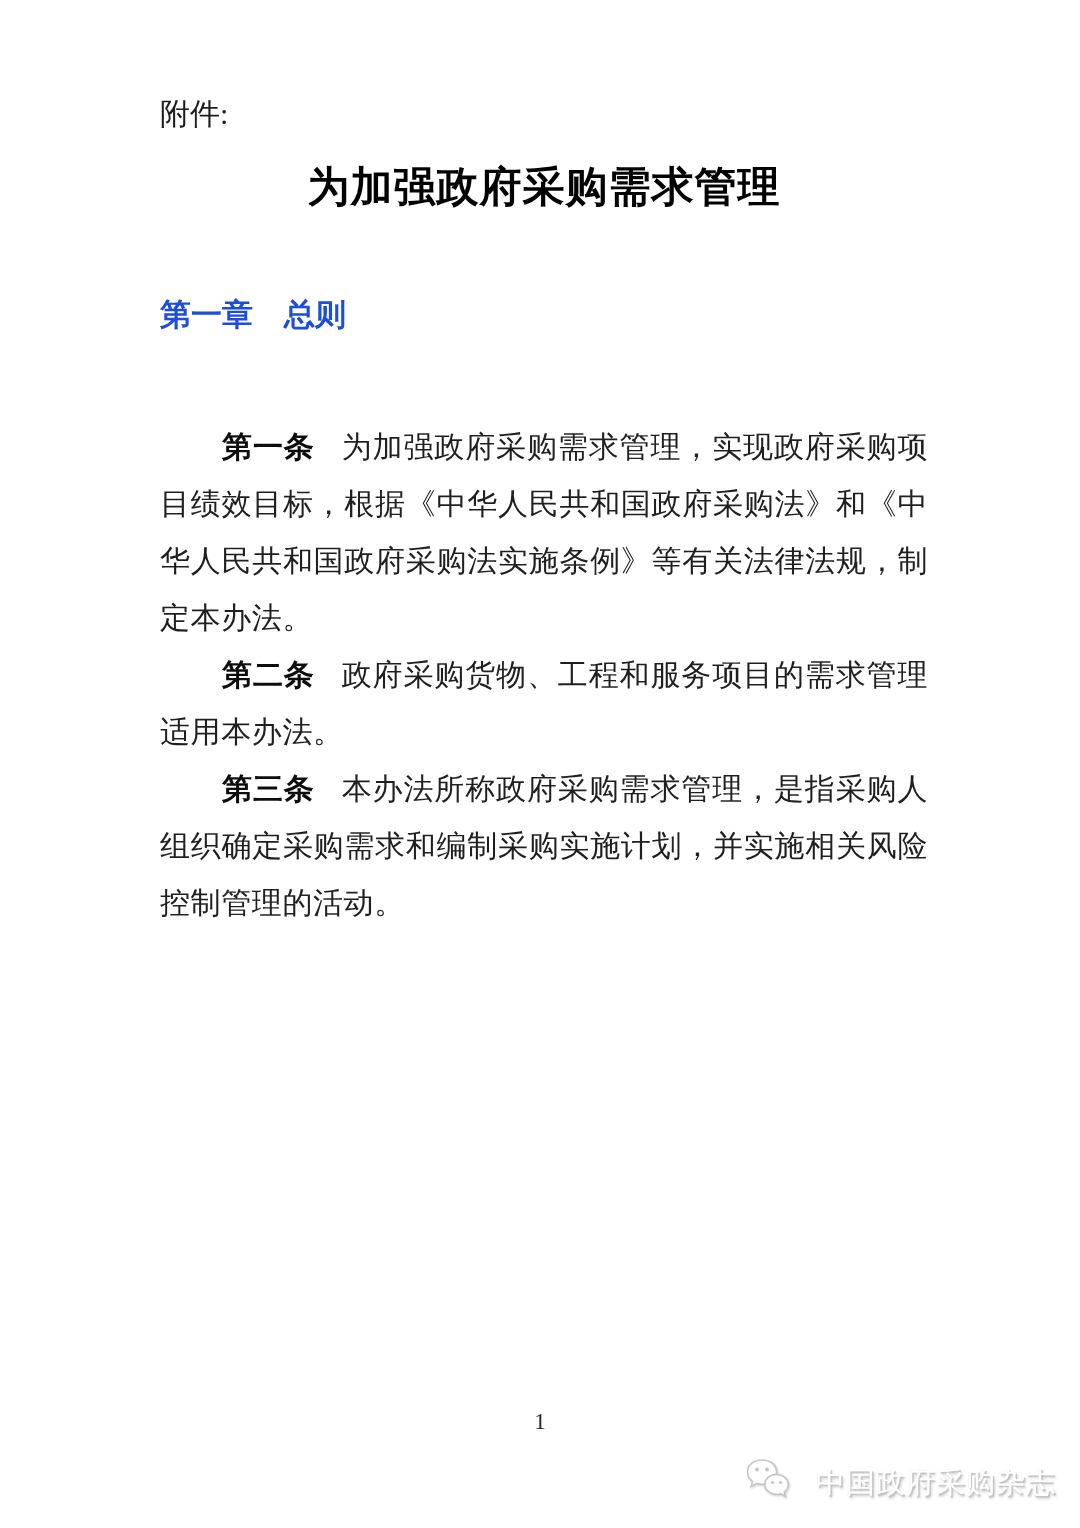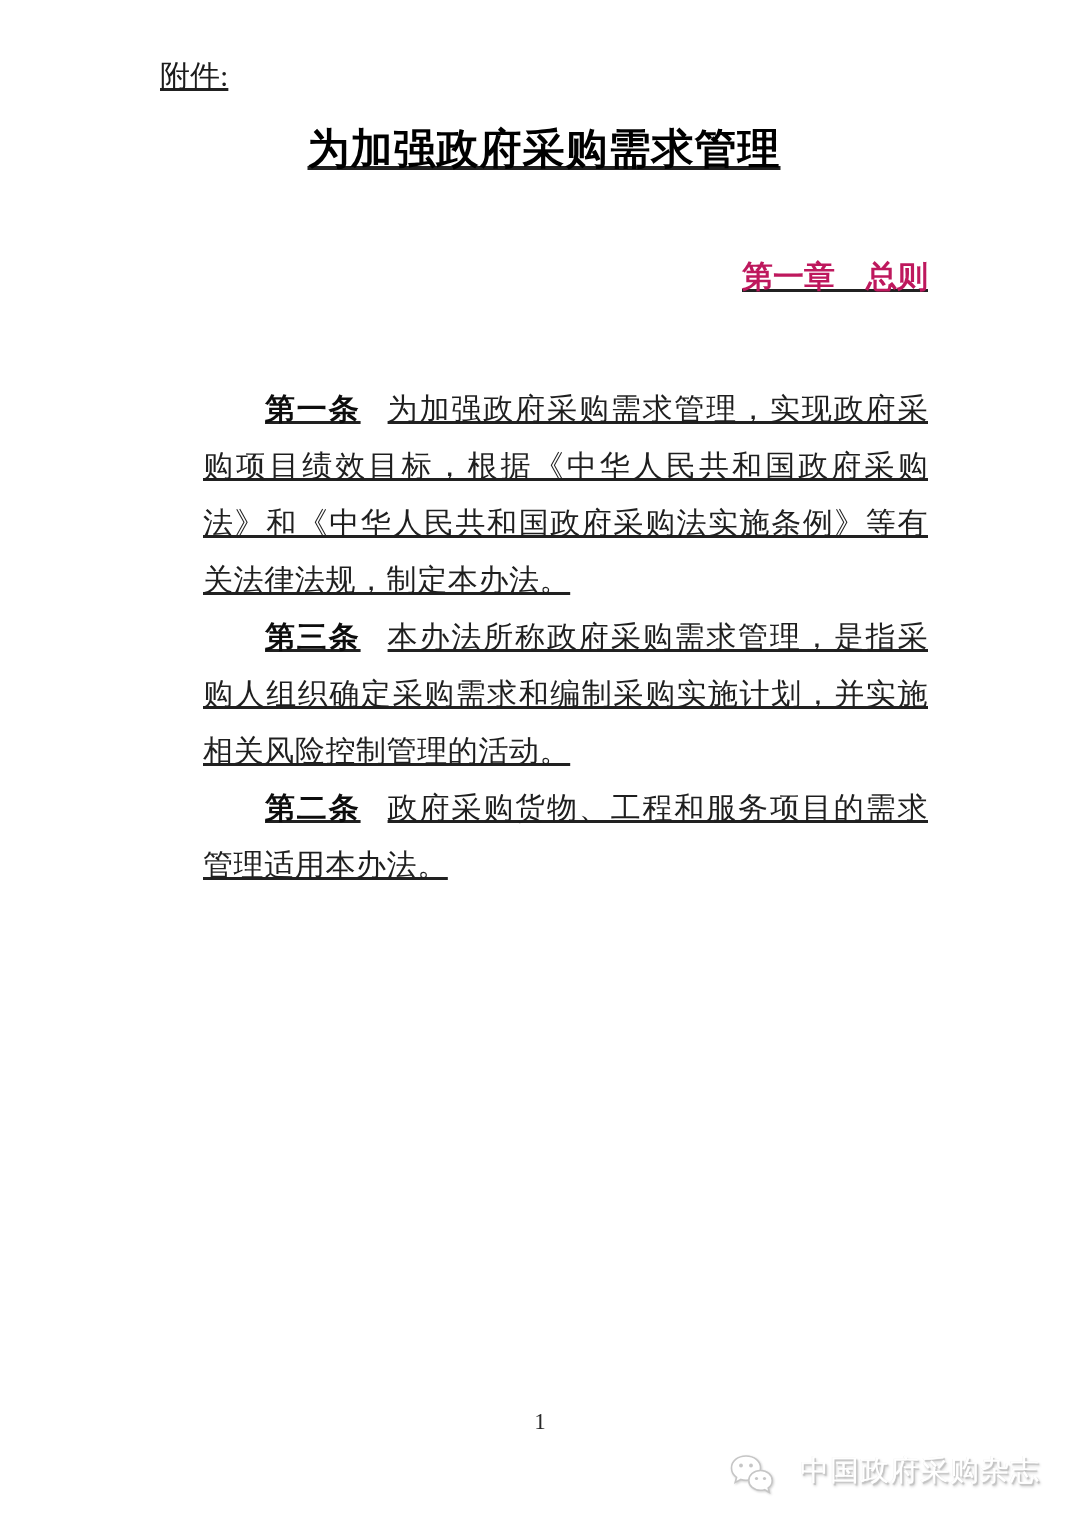--- a/index.html
+++ b/index.html
@@ -14,50 +14,48 @@
     background: #ffffff;
     overflow: hidden;
     font-family: "Liberation Serif", "DejaVu Serif", serif;
     color: #212121;
   }
   .doc {
     position: absolute;
     left: 160px;
     top: 0;
     width: 768px;
-    padding-top: 60px;
-    text-decoration: underline;
+    padding-top: 98px;
   }
   .attachment-label {
     font-size: 30px;
     line-height: 32px;
     color: #1c1c1c;
   }
   .doc-title {
     margin-top: 32px;
     text-align: center;
     font-size: 42px;
     line-height: 50px;
     font-weight: bold;
     letter-spacing: 1px;
     color: #000000;
     font-family: "Liberation Serif", "DejaVu Serif", serif;
   }
   .chapter-heading {
     margin-top: 85px;
-    text-align: right;
+    text-align: left;
     font-size: 31px;
     line-height: 35px;
     font-weight: bold;
-    color: #be185d;
+    color: #1d4ed8;
     font-family: "Liberation Sans", "DejaVu Sans", sans-serif;
   }
   .body-text {
     margin-top: 86px;
-    margin-left: 43px;
   }
   .body-text p {
     margin: 0;
     font-size: 30px;
     line-height: 57px;
     letter-spacing: 0.6px;
     text-align: justify;
     text-indent: 62px;
     color: #1f1f1f;
   }
@@ -73,24 +71,24 @@
     left: 0;
     width: 100%;
     text-align: center;
     font-size: 23px;
     line-height: 28px;
     color: #2a2a2a;
   }
   .watermark {
     position: absolute;
     top: 1451px;
-    right: 40px;
+    right: 24px;
     height: 52px;
     display: flex;
-    align-items: flex-start;
+    align-items: flex-end;
     gap: 25px;
   }
   .watermark-text {
     font-family: "Liberation Sans", "DejaVu Sans", sans-serif;
     font-size: 29px;
     letter-spacing: 1px;
     color: #ffffff;
     text-shadow: -0.5px -0.5px 0 #efefef, 1.5px 1.5px 1px #c2c2c2, 2px 2.5px 3px #cccccc;
   }
   .wechat-icon svg {
@@ -108,23 +106,23 @@
     <div class="attachment-label">附件:</div>
 
     <div class="doc-title">为加强政府采购需求管理</div>
 
     <div class="chapter-heading">第一章　总则</div>
 
     <div class="body-text">
 
       <p><span class="art-num">第一条</span><span>为加强政府采购需求管理，实现政府采购项目绩效目标，根据《中华人民共和国政府采购法》和《中华人民共和国政府采购法实施条例》等有关法律法规，制定本办法。</span></p>
 
+      <p><span class="art-num">第二条</span><span>政府采购货物、工程和服务项目的需求管理适用本办法。</span></p>
+
       <p><span class="art-num">第三条</span><span>本办法所称政府采购需求管理，是指采购人组织确定采购需求和编制采购实施计划，并实施相关风险控制管理的活动。</span></p>
-
-      <p><span class="art-num">第二条</span><span>政府采购货物、工程和服务项目的需求管理适用本办法。</span></p>
 
 
 
     </div>
   </div>
 
   <div class="page-number">1</div>
 
   <div class="watermark">
     <span class="wechat-icon">

